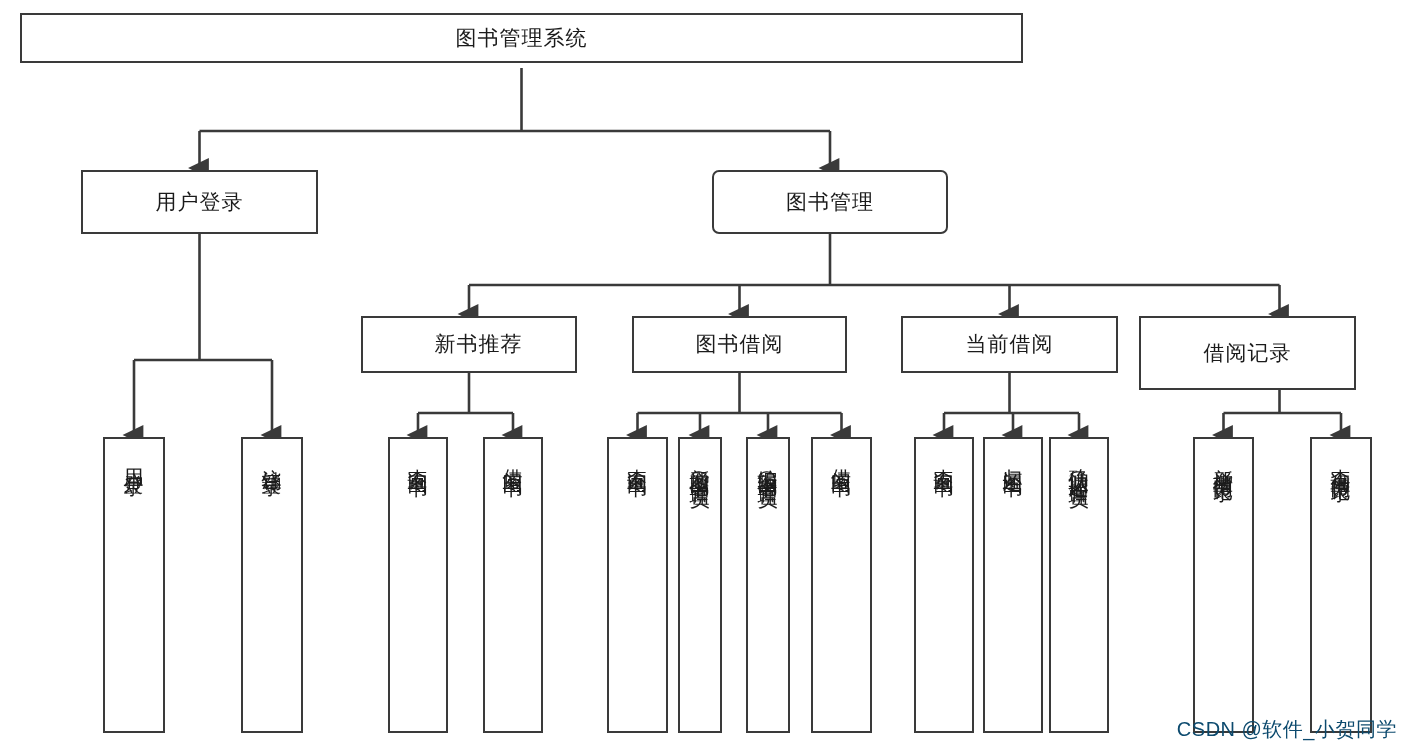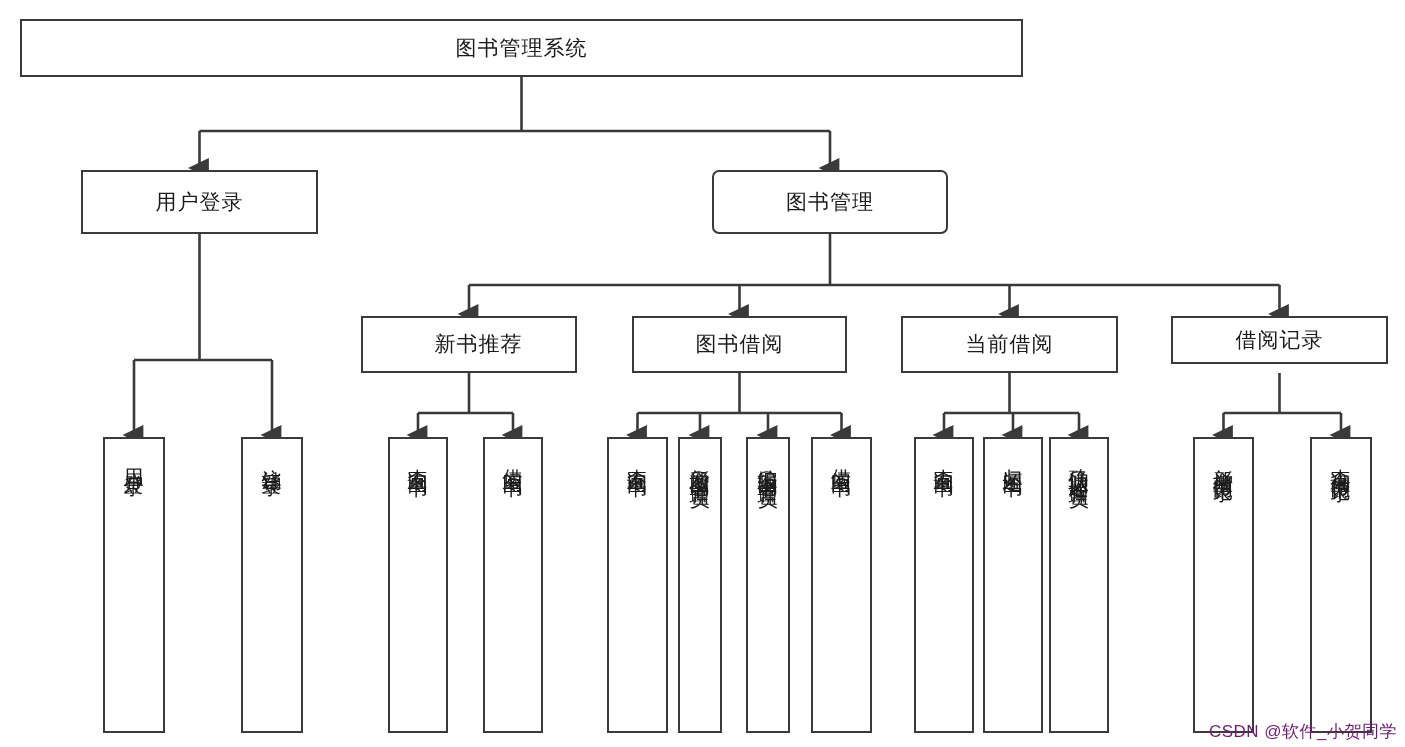--- a/index.html
+++ b/index.html
@@ -52,22 +52,22 @@
     font-size: 20px;
     letter-spacing: 3px;
     line-height: 1;
     white-space: nowrap;
     text-align: left;
   }
   #watermark {
     position: absolute;
     right: 8px;
     bottom: 4px;
-    font-size: 17px;
-    color: #701a75;
+    font-size: 20px;
+    color: #0c4a6e;
     letter-spacing: 0.5px;
     white-space: nowrap;
     z-index: 5;
   }
 </style>
 </head>
 <body>
 
 <div id="diagram-root">
 
@@ -108,39 +108,39 @@
         <path d="M1013,413 L1013,435" marker-end="url(#arrowhead)"></path>
         <path d="M1079,413 L1079,435" marker-end="url(#arrowhead)"></path>
         <path d="M1279.5,373 L1279.5,413"></path>
         <path d="M1223.5,413 L1341,413"></path>
         <path d="M1223.5,413 L1223.5,435" marker-end="url(#arrowhead)"></path>
         <path d="M1341,413 L1341,435" marker-end="url(#arrowhead)"></path>
       </g>
   </svg>
 
   <div id="nodes-layer">
-      <div class="node" style="left: 20px; top: 19px; width: 1003px; height: 58px;">
+      <div class="node" style="left: 20px; top: 13px; width: 1003px; height: 50px;">
         <span class="node-label">图书管理系统</span>
       </div>
       <div class="node" style="left: 81px; top: 170px; width: 237px; height: 64px;">
         <span class="node-label">用户登录</span>
       </div>
       <div class="node" style="left: 712px; top: 170px; width: 236px; height: 64px; border-radius: 7px;">
         <span class="node-label">图书管理</span>
       </div>
       <div class="node" style="left: 361px; top: 316px; width: 216px; height: 57px; padding-left: 19px;">
         <span class="node-label">新书推荐</span>
       </div>
       <div class="node" style="left: 632px; top: 316px; width: 215px; height: 57px;">
         <span class="node-label">图书借阅</span>
       </div>
       <div class="node" style="left: 901px; top: 316px; width: 217px; height: 57px;">
         <span class="node-label">当前借阅</span>
       </div>
-      <div class="node" style="left: 1171px; top: 316px; width: 217px; height: 48px; text-align: center;">
+      <div class="node" style="left: 1139px; top: 316px; width: 217px; height: 74px; text-align: center;">
         <span class="node-label">借阅记录</span>
       </div>
       <div class="node leaf" style="left: 103px; top: 437px; width: 62px; height: 296px;">
         <span class="node-label">用户登录</span>
       </div>
       <div class="node leaf" style="left: 241px; top: 437px; width: 62px; height: 296px;">
         <span class="node-label">注销登录</span>
       </div>
       <div class="node leaf" style="left: 388px; top: 437px; width: 60px; height: 296px;">
         <span class="node-label">查询图书</span>

